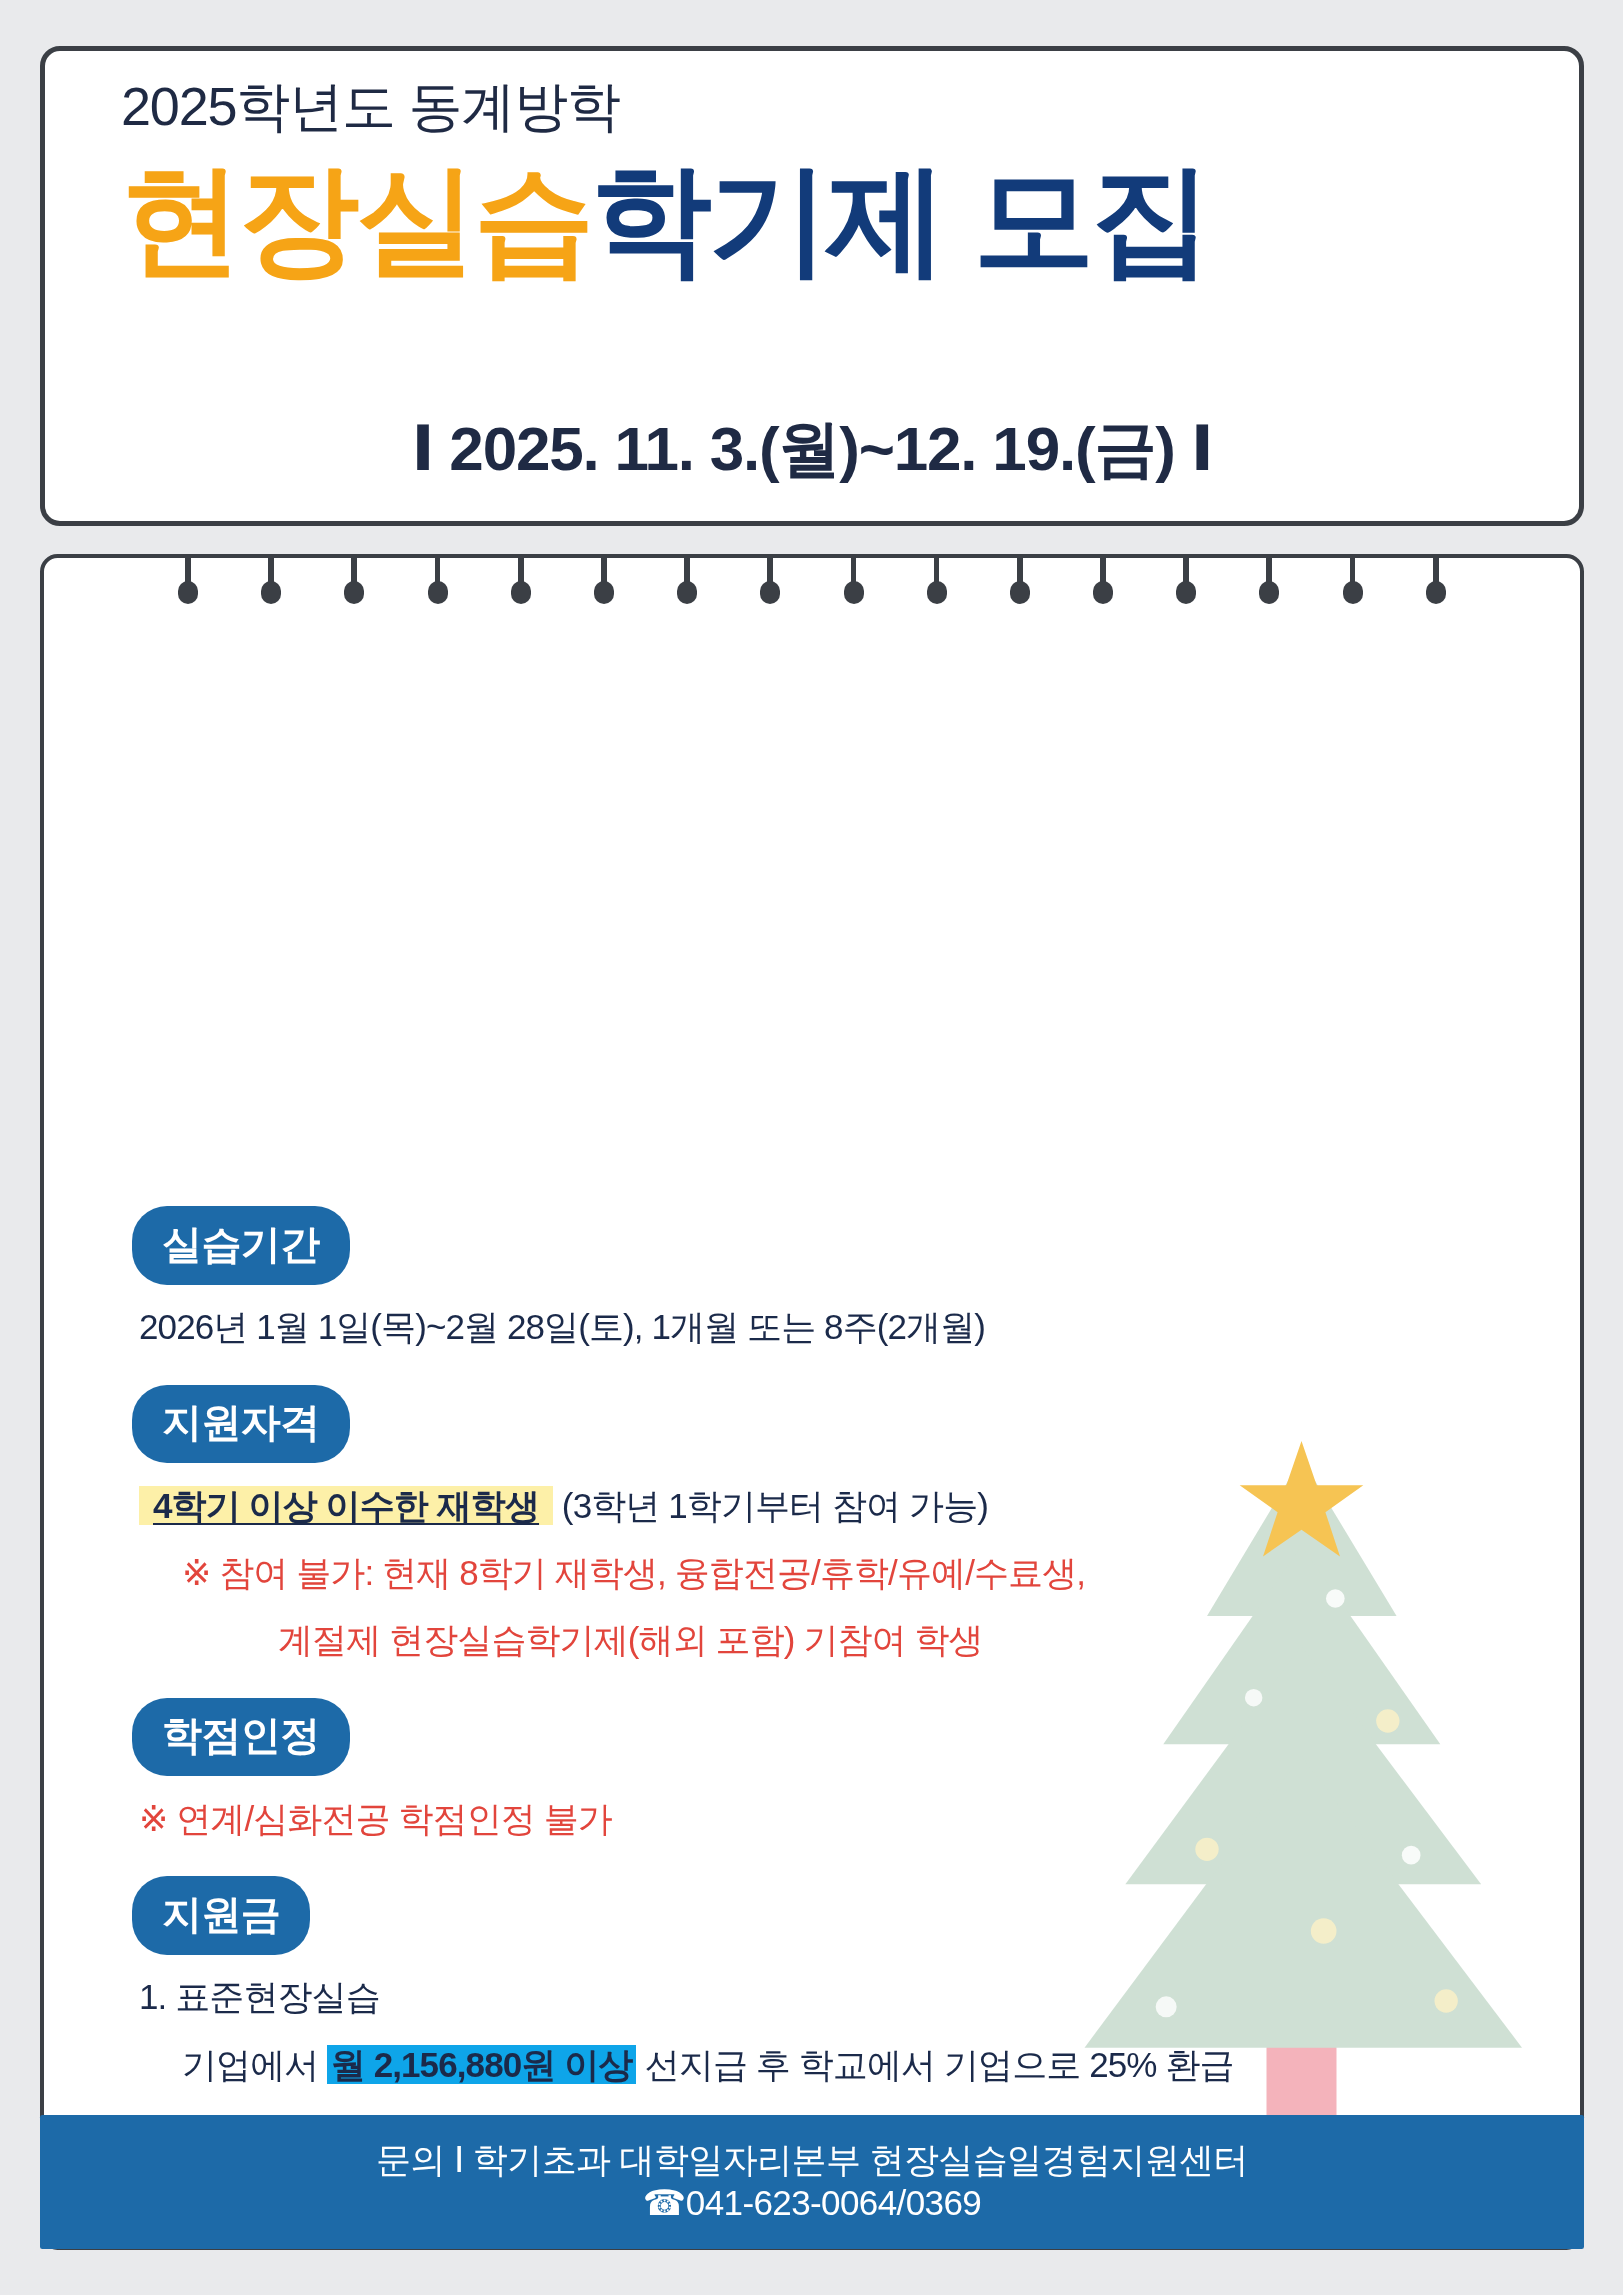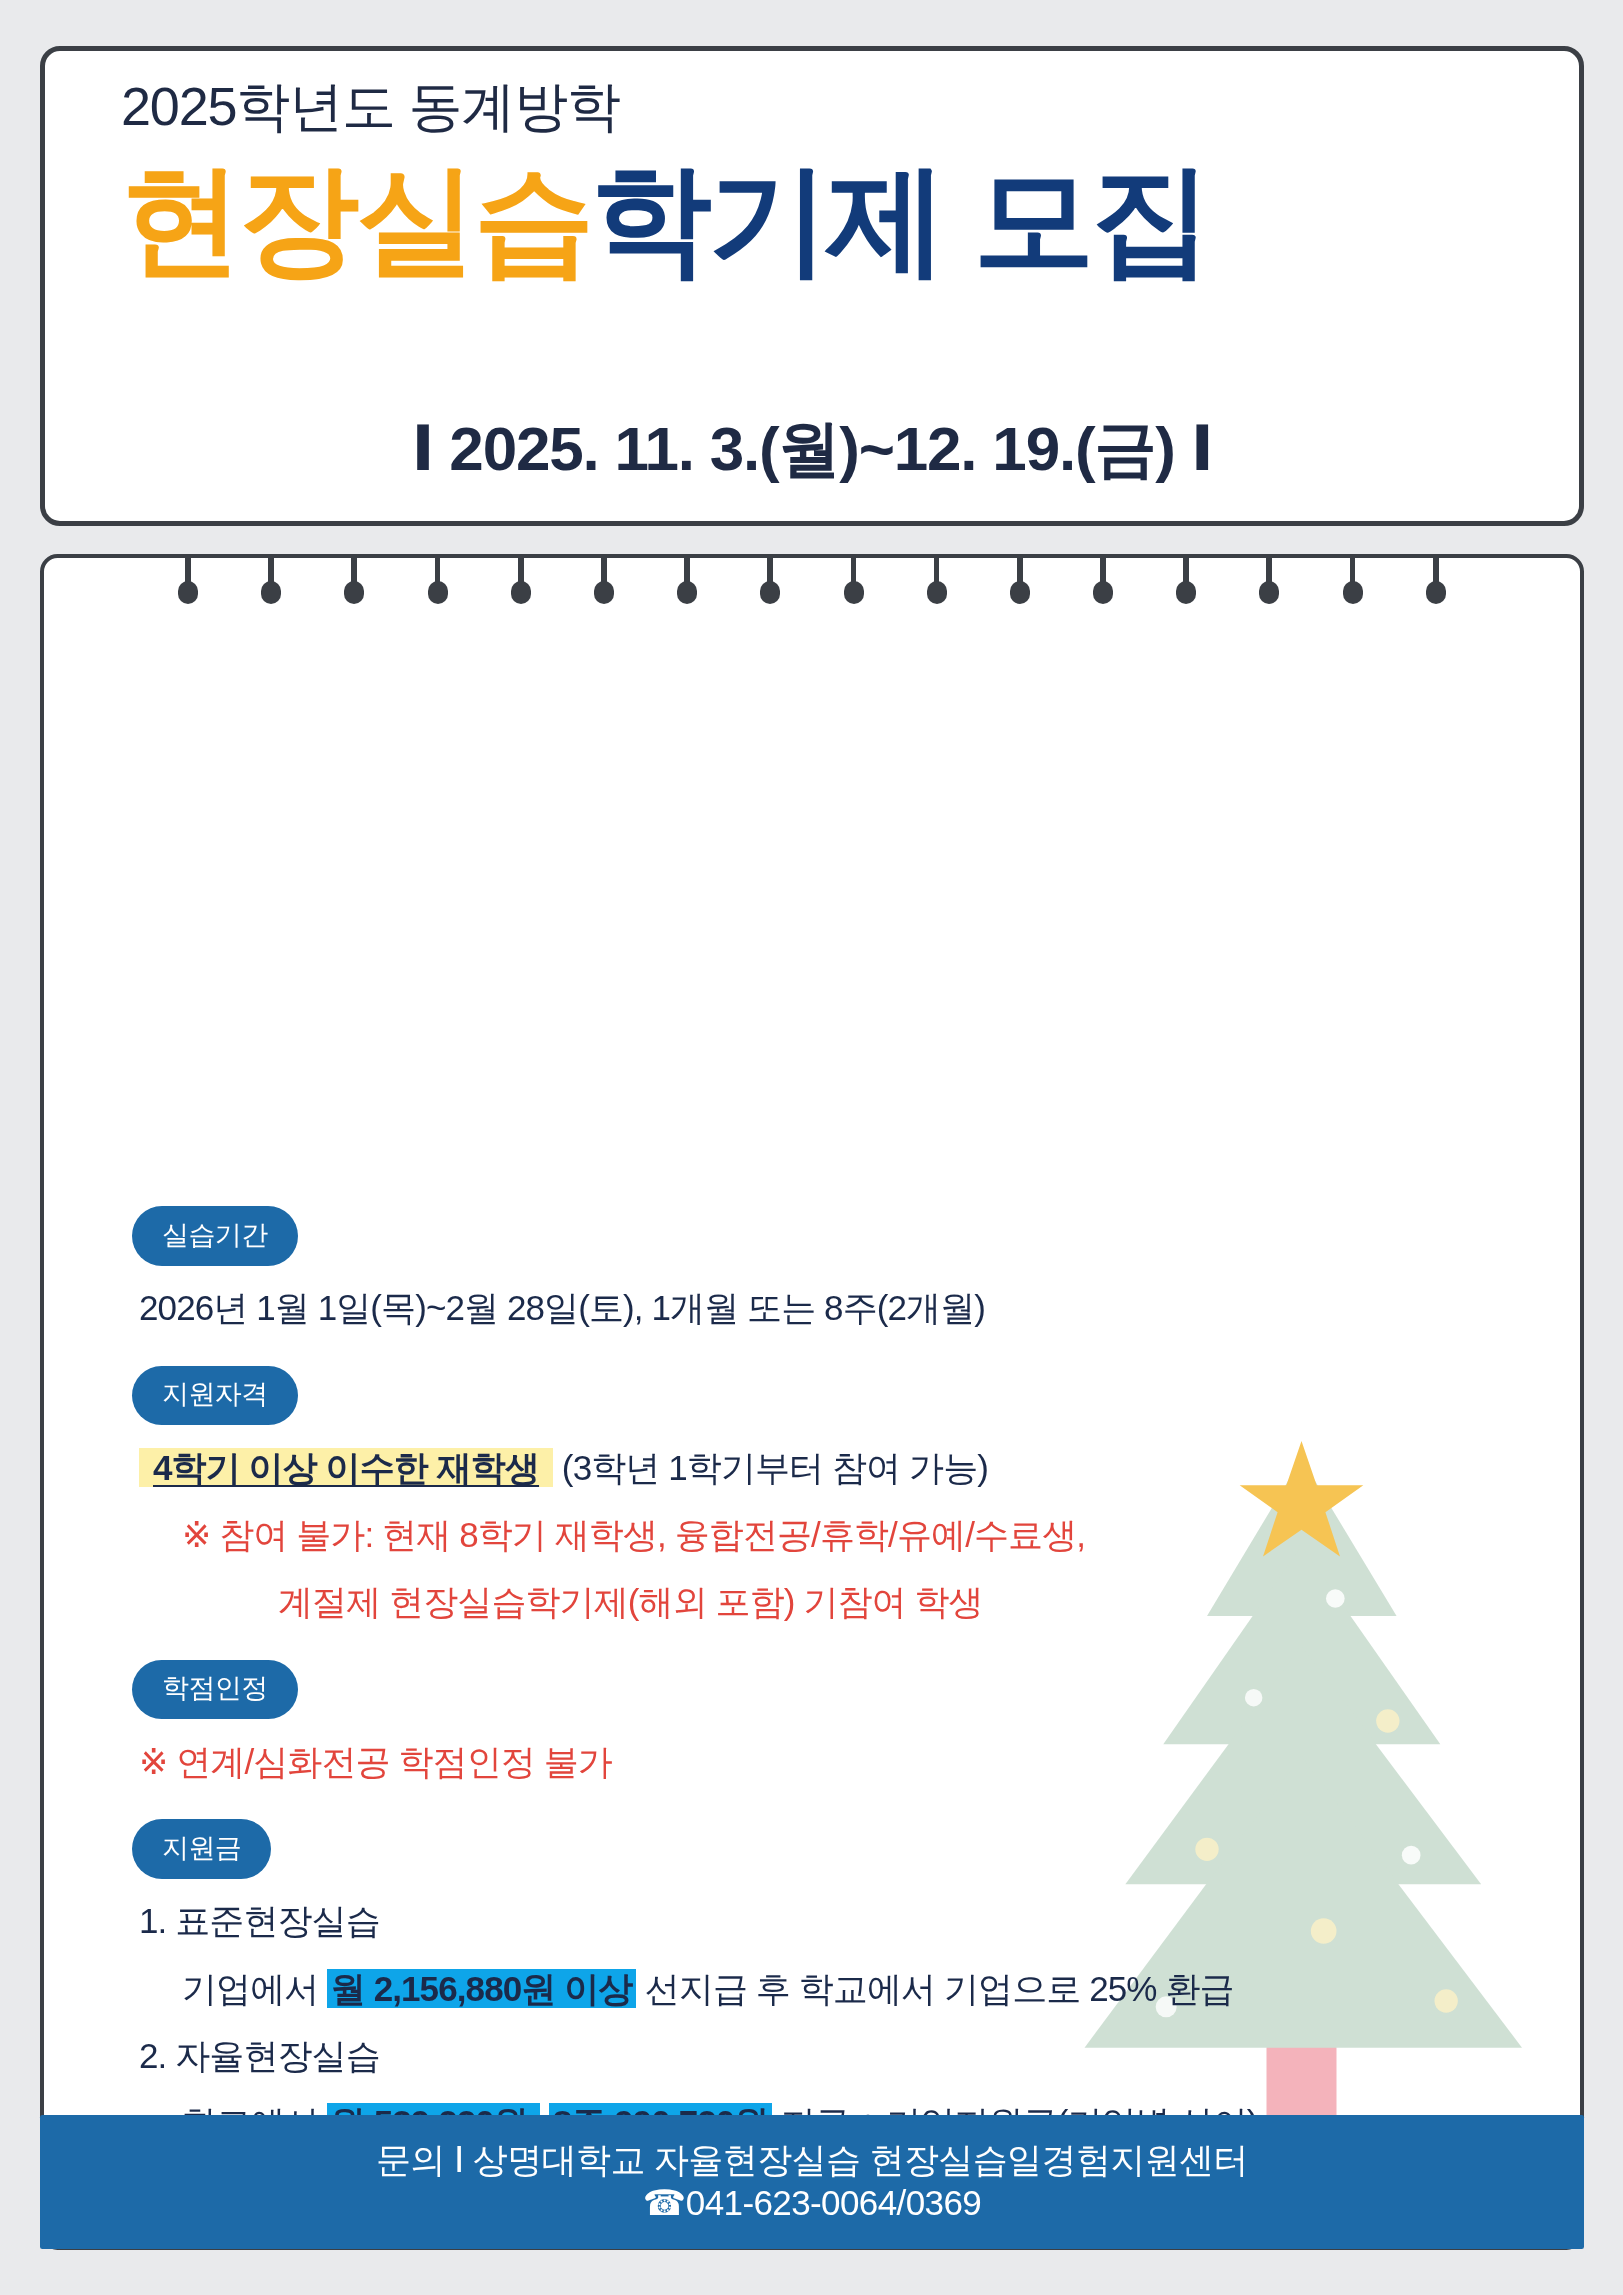--- a/index.html
+++ b/index.html
@@ -129,22 +129,22 @@
   .content {
     position: absolute;
     left: 88px;
     top: 648px;
     width: 1471px;
   }
   .pill {
     display: inline-block;
     background: #1d6aa8;
     color: #ffffff;
-    font-size: 27px;
-    font-weight: 400;
+    font-size: 40px;
+    font-weight: 700;
     letter-spacing: -0.6px;
     padding: 10.5px 30px 13px 30px;
     border-radius: 35px;
     margin-bottom: 0;
   }
   .sec { margin-bottom: 16.3px; }
   .ln {
     font-size: 35px;
     color: #1b2a4a;
     letter-spacing: -0.9px;
@@ -273,18 +273,18 @@
         <div class="ln">1. 표준현장실습</div>
         <div class="ln indent"><span>기업에서 </span><span class="hl-nounder">월 2,156,880원 이상</span><span> 선지급 후 학교에서 기업으로 25% 환급</span></div>
         <div class="ln">2. 자율현장실습</div>
         <div class="ln indent"><span>학교에서 </span><span class="hl-nounder">월 539,220원,</span><span> </span><span class="hl-nounder">8주 990,720원</span><span> 지급 + 기업지원금(기업별 상이)</span></div>
       </div>
 
     </div>
   </div>
 
   <div class="footer">
-    <div class="footer-line">문의 Ⅰ 상명대학교 자율현장실습 현장실습일경험지원센터</div>
+    <div class="footer-line">문의 Ⅰ 학기초과 대학일자리본부 현장실습일경험지원센터</div>
     <div class="footer-line">☎041-623-0064/0369</div>
   </div>
 
 </div>
 
 
 </body></html>

